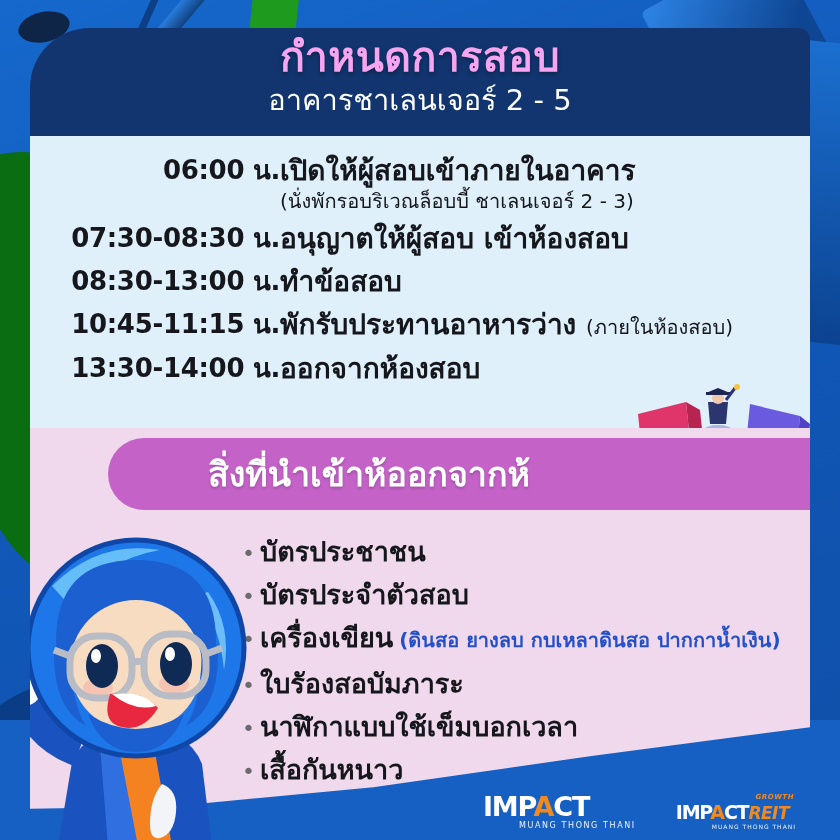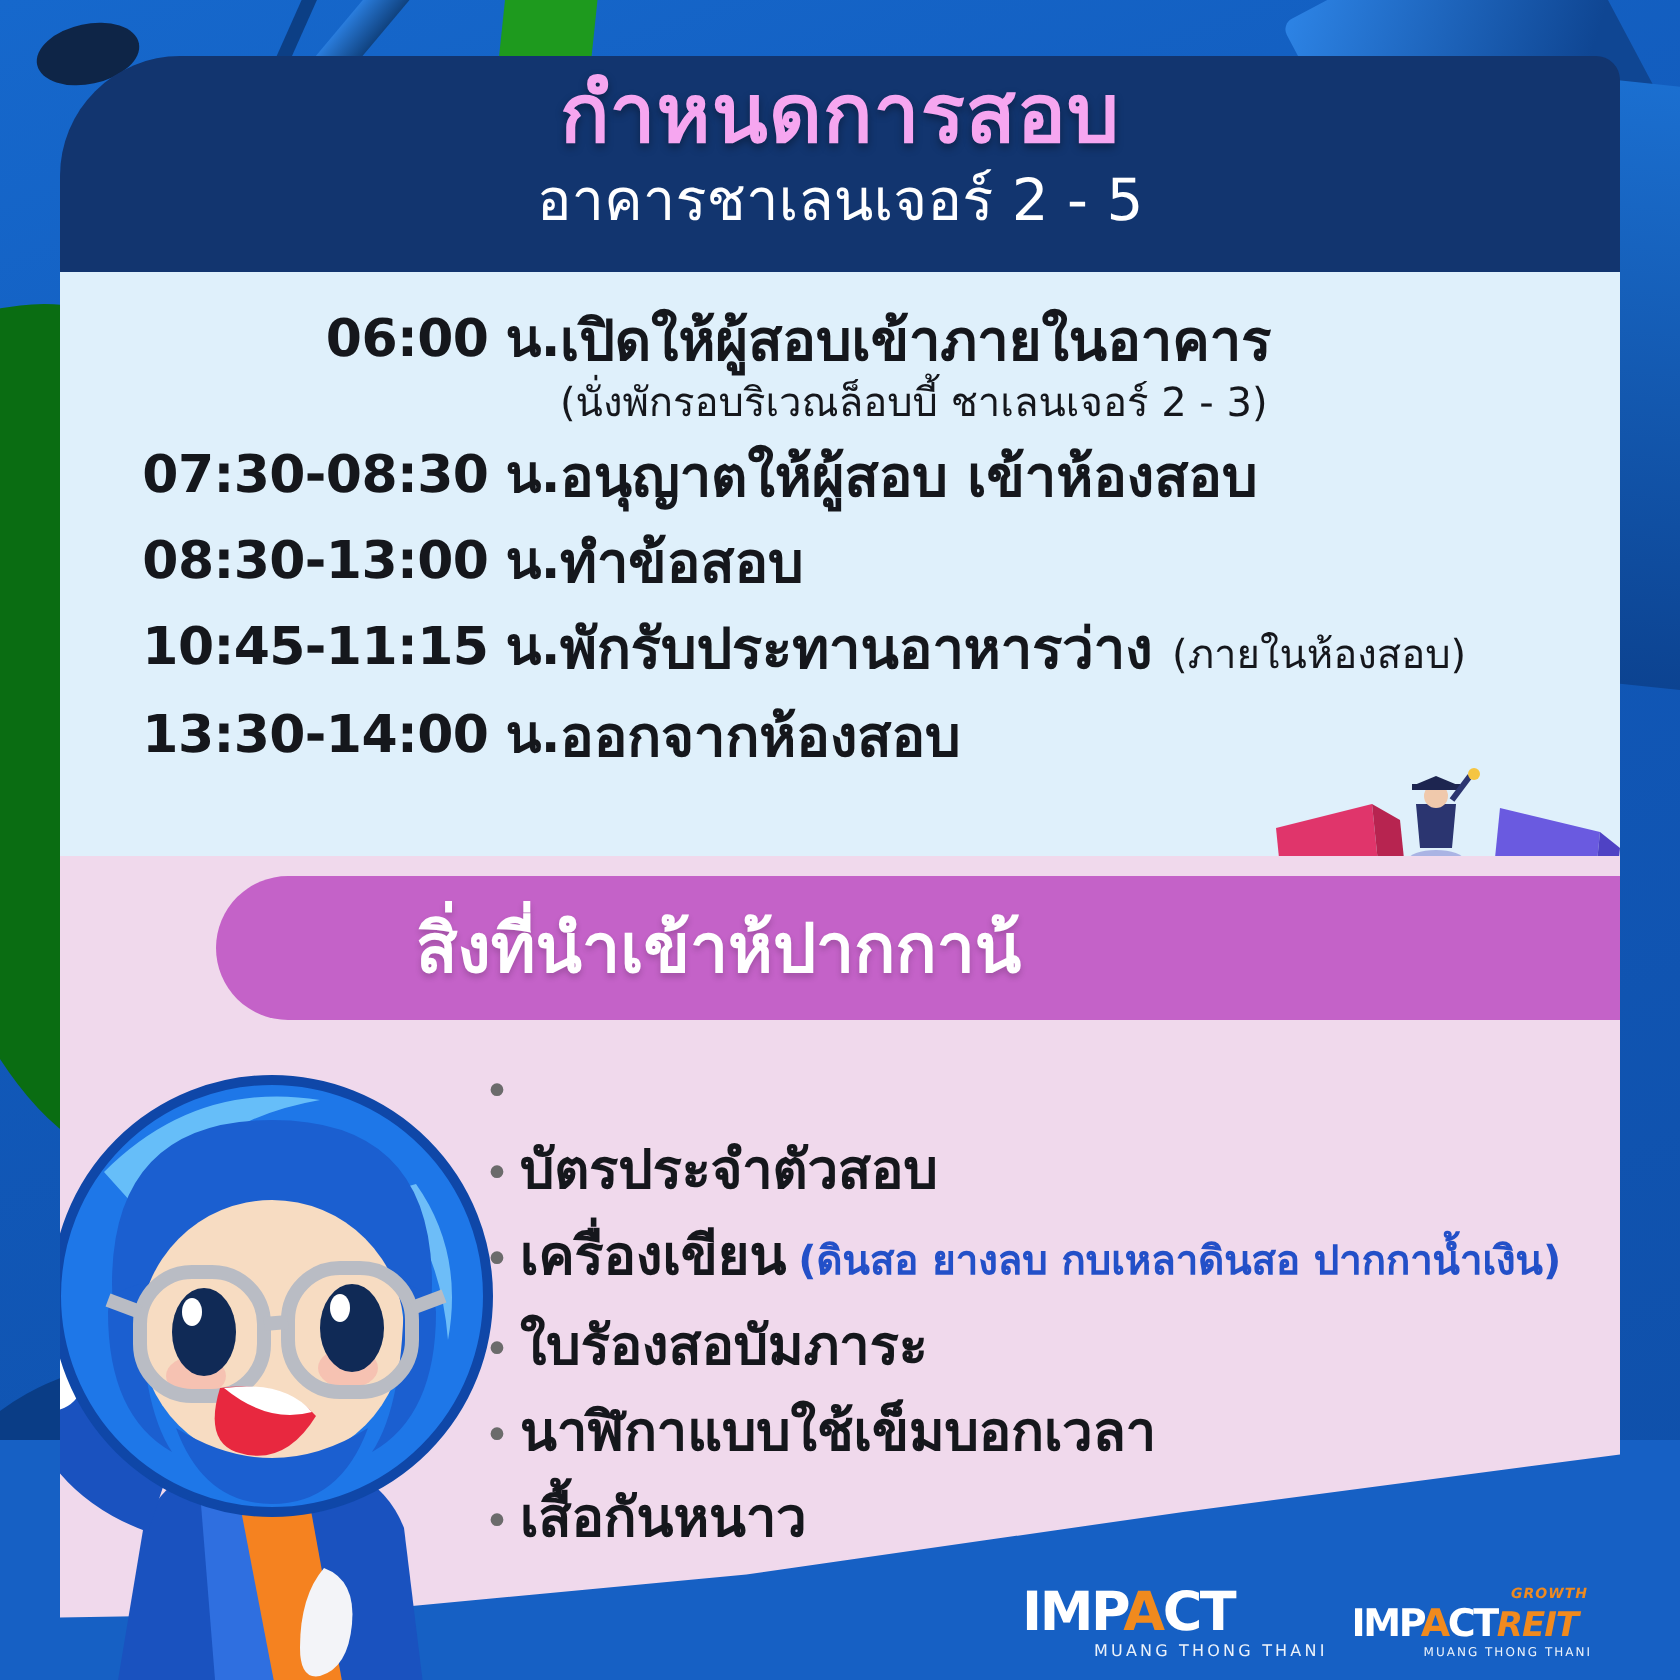--- a/index.html
+++ b/index.html
@@ -239,21 +239,21 @@
     background: #1660c4;
     clip-path: polygon(0 100%, 0 74%, 18% 72%, 44% 56%, 72% 30%, 100% 6%, 100% 100%);
   }
 
   
   .footer-logos {
     position: absolute;
     right: 14px; bottom: 10px;
     display: flex;
     align-items: flex-end;
-    gap: 12px;
+    gap: 40px;
   }
   .logo-block { position: relative; line-height: 1; }
   .logo-main {
     color: #ffffff;
     font-size: 27px;
     font-weight: bold;
     letter-spacing: -1.2px;
     font-family: "DejaVu Sans", "Liberation Sans", sans-serif;
   }
   .logo-main .accent { color: #f08a1e; }
@@ -410,27 +410,28 @@
           <polygon points="236,124 248,128.5 236,133" fill="#f0c9ac"></polygon>
           <polygon points="244,127 248,128.5 244,130" fill="#3a2f28"></polygon>
           <rect x="178" y="124" width="9" height="9" fill="#f08aa0"></rect>
         </g>
       </svg>
     </div>
 
     <div class="pink-area">
 
       <div class="banner">
-        <span class="banner-text">สิ่งที่นำเข้าห้ปากกาน้</span>
+        <span class="banner-text">สิ่งที่นำเข้าห้ออกจากห้</span>
       </div>
 
       <div class="bullets">
 
         <div class="bullet-row">
           <span class="bullet-dot">•</span>
+          <span class="bullet-label">บัตรประชาชน</span>
         </div>
 
         <div class="bullet-row">
           <span class="bullet-dot">•</span>
           <span class="bullet-label">บัตรประจำตัวสอบ</span>
         </div>
 
         <div class="bullet-row">
           <span class="bullet-dot">•</span>
           <span class="bullet-label">เครื่องเขียน</span>

